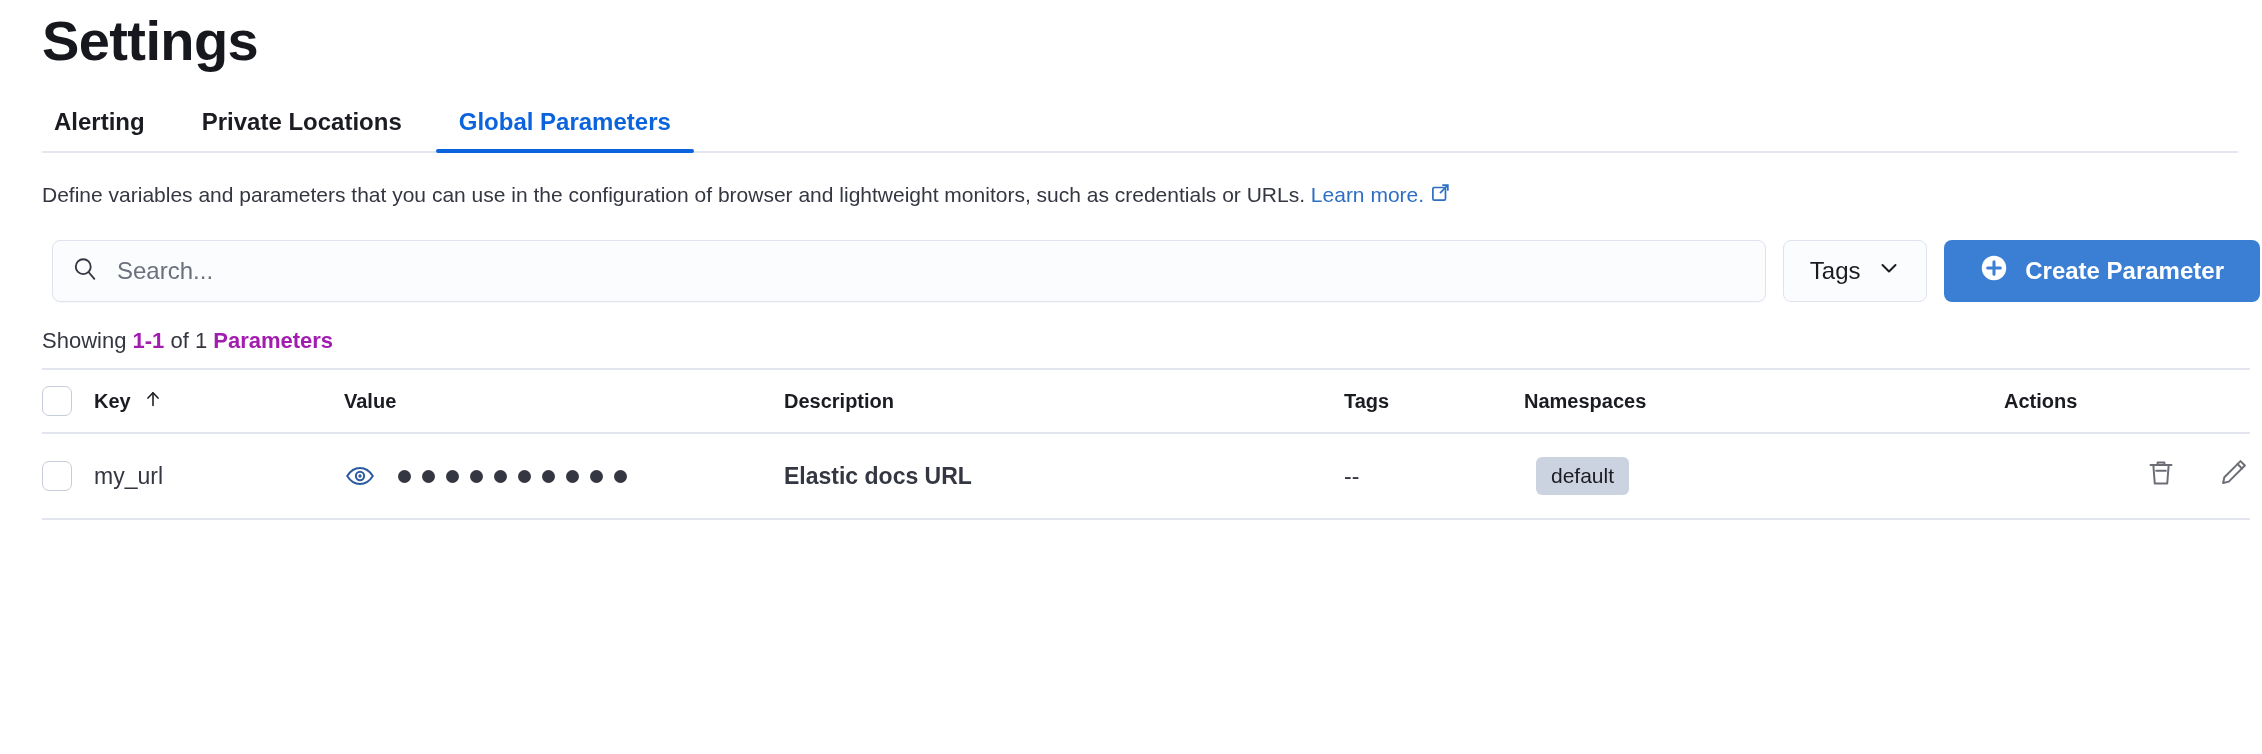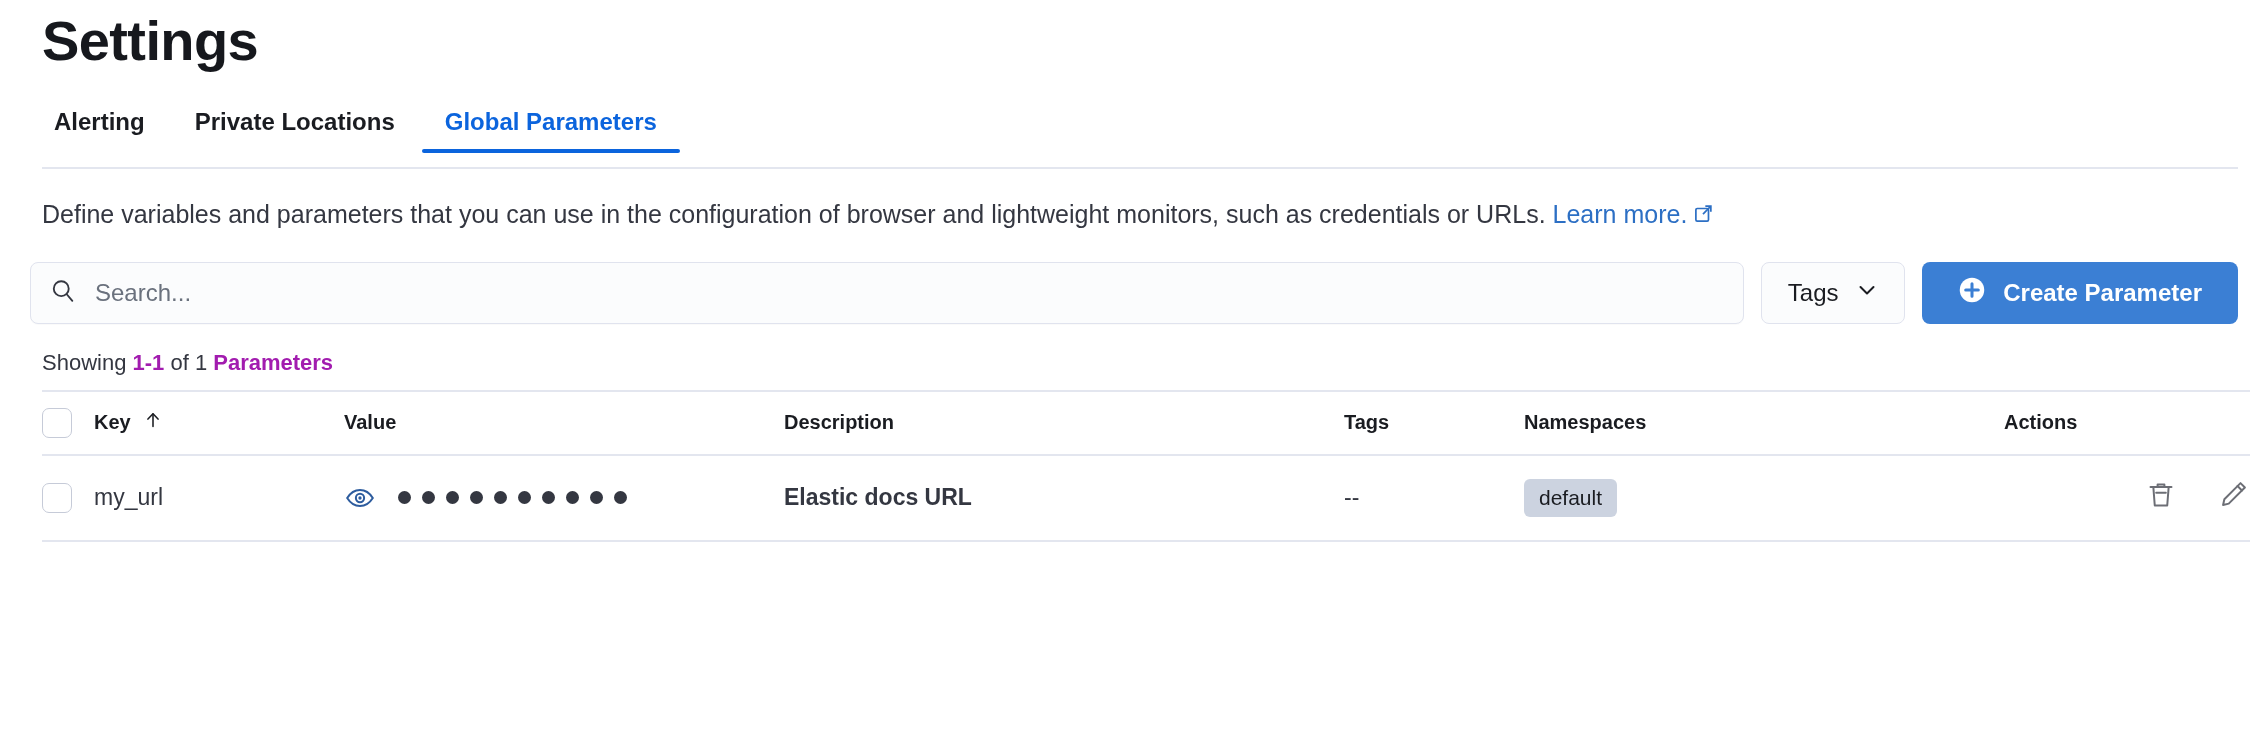--- a/index.html
+++ b/index.html
@@ -24,24 +24,24 @@
     letter-spacing: -0.6px;
     color: #16181d;
     margin: 10px 0 0 18px;
     line-height: 1.1;
   }
 
   
   .tabs {
     display: flex;
     align-items: flex-end;
-    gap: 4px;
+    gap: 11px;
     margin: 38px 0 16px 18px;
     border-bottom: 2px solid #e3e6ef;
-    padding-bottom: 16px;
+    padding-bottom: 0;
     width: 2196px;
   }
   .tab {
     font-size: 24px;
     font-weight: 700;
     color: #1a1c21;
     padding: 0 23px 17px 23px;
     position: relative;
     cursor: pointer;
     white-space: nowrap;
@@ -54,21 +54,21 @@
     position: absolute;
     left: 0; right: 0; bottom: -2px;
     height: 4px;
     background: #0b64dd;
     border-radius: 2px;
   }
 
   
   .desc {
     margin: 28px 0 0 18px;
-    font-size: 25px;
+    font-size: 21px;
     line-height: 1.36;
     color: #343741;
     max-width: 2220px;
     font-weight: 400;
   }
   .desc a {
     color: #2c6fc4;
     text-decoration: none;
     cursor: pointer;
   }
@@ -76,21 +76,21 @@
     display: inline-block;
     vertical-align: -1px;
     margin-left: 6px;
   }
 
   
   .search-row {
     display: flex;
     align-items: center;
     gap: 17px;
-    margin: 30px 0 0 6px;
+    margin: 30px 0 0 28px;
     width: 2208px;
   }
   .search-box {
     flex: 1 1 auto;
     height: 62px;
     background: #fbfcfd;
     border: 1px solid #e0e3ee;
     border-radius: 8px;
     display: flex;
     align-items: center;
@@ -214,20 +214,21 @@
   .eye-btn { cursor: pointer; display: inline-flex; line-height: 0; }
 
   .badge {
     display: inline-block;
     background: #ccd3e0;
     color: #1a1c21;
     font-size: 21px;
     font-weight: 400;
     border-radius: 6px;
     padding: 7px 15px;
+    margin-left: 12px;
   }
   .actions {
     display: inline-flex;
     gap: 38px;
     align-items: center;
     justify-content: flex-end;
   }
   .icon-btn { cursor: pointer; display: inline-flex; line-height: 0; opacity: 0.72; }
   .muted { color: #343741; }
 </style>

